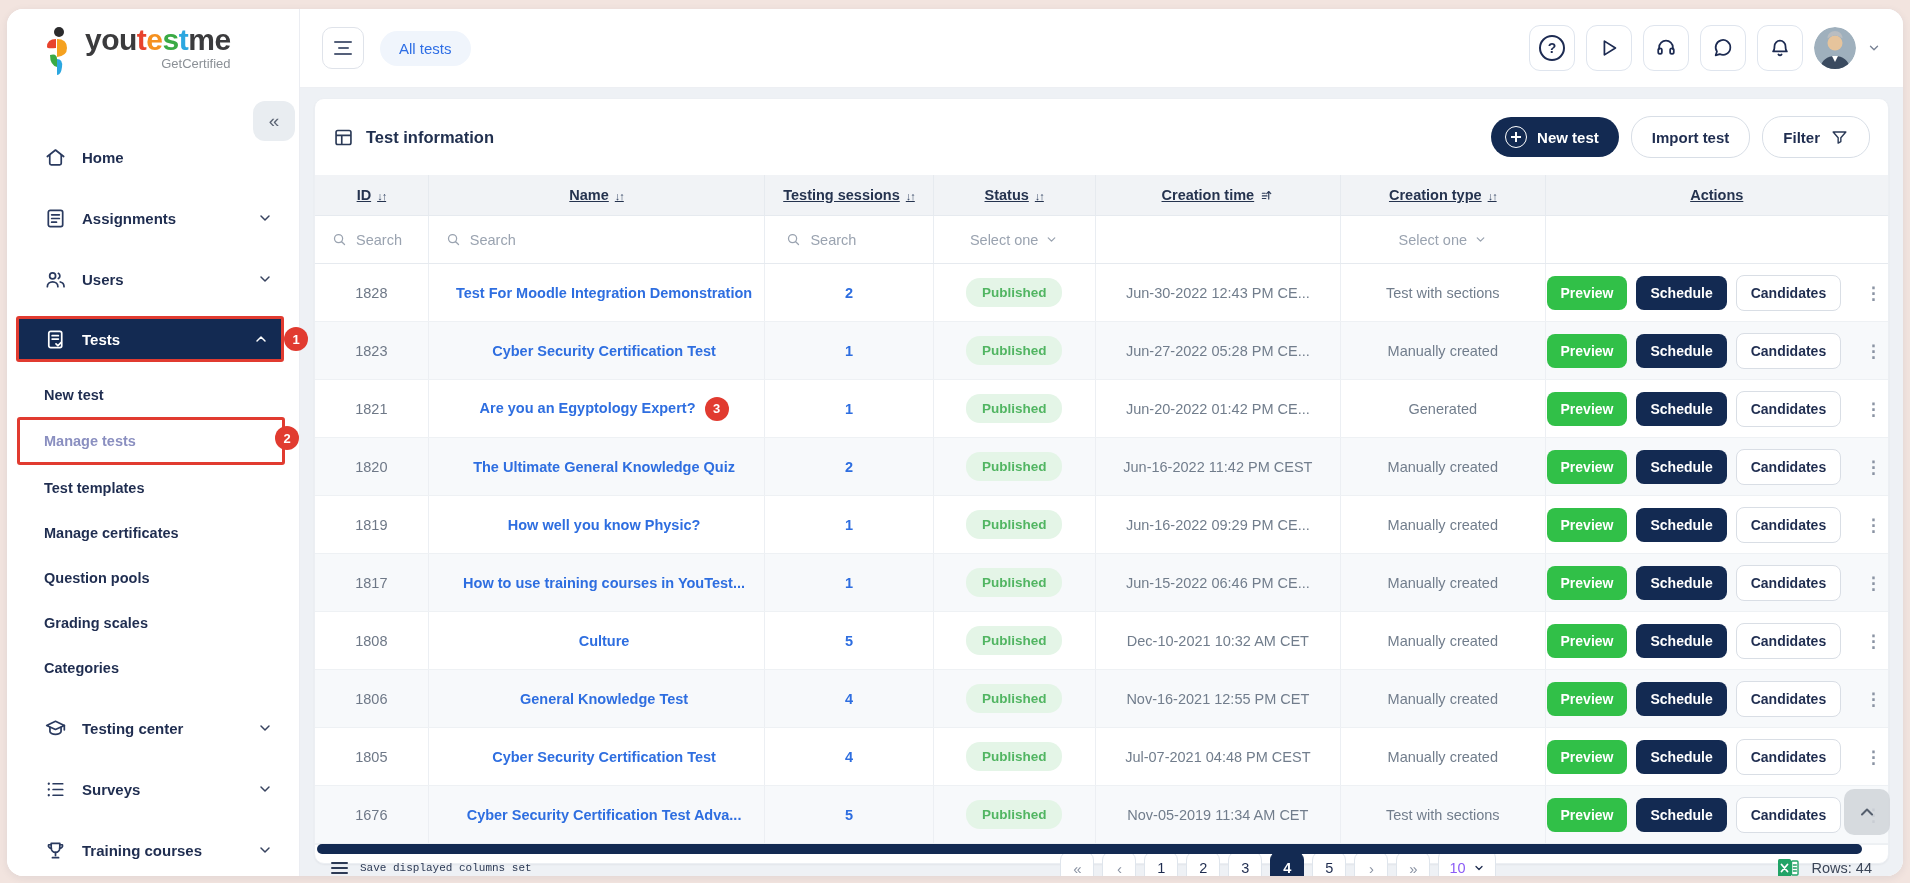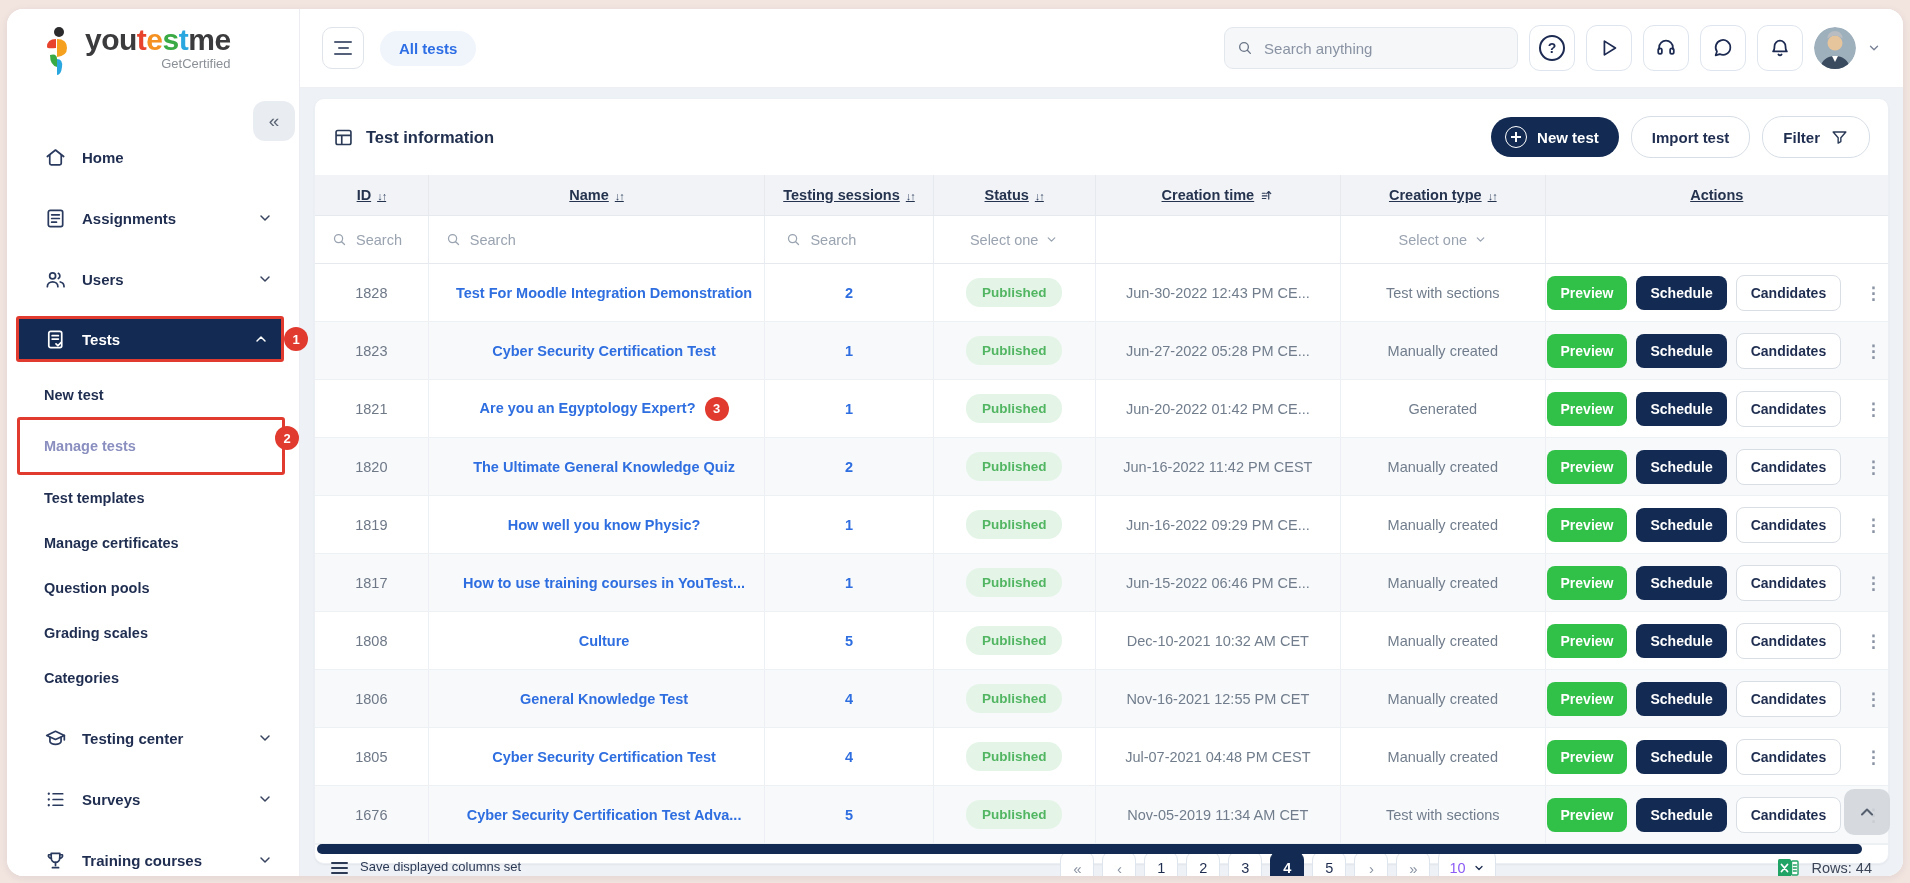--- a/index.html
+++ b/index.html
@@ -19,29 +19,29 @@
   .nav-icon{width:23px;height:23px;color:#2a3a5f;flex:none;}
   .chev{width:16px;height:16px;color:#37435f;flex:none;}
   .tests-wrap{position:relative;margin-bottom:10px;}
   .tests-active{margin-left:9px;width:268px;height:46px;background:#132a52;border:3px solid #e13b30;border-radius:3px;display:flex;align-items:center;padding:0 12px 0 25px;color:#fff;font-size:15px;font-weight:700;cursor:pointer;box-sizing:border-box;}
   .tests-active .nav-icon,.tests-active .chev{color:#fff;}
   .tests-active .lbl{margin-left:15px;flex:1;}
   .numbadge{width:24px;height:24px;border-radius:50%;background:#e13b30;color:#fff;font-size:13px;font-weight:700;display:inline-flex;align-items:center;justify-content:center;flex:none;}
   .badge-abs{position:absolute;z-index:5;}
   .sub-item{height:45px;display:flex;align-items:center;padding-left:37px;color:#1f2d50;font-size:14.5px;font-weight:700;cursor:pointer;}
   .managetests-wrap{position:relative;}
-  .managetests-box{margin-left:10px;width:268px;height:58px;border:3px solid #e13b30;border-radius:3px;display:flex;align-items:center;padding-left:24px;color:#8a8fc0;font-size:14.5px;font-weight:700;box-sizing:border-box;cursor:pointer;}
+  .managetests-box{margin-left:10px;width:268px;height:48px;border:3px solid #e13b30;border-radius:3px;display:flex;align-items:center;padding-left:24px;color:#8a8fc0;font-size:14.5px;font-weight:700;box-sizing:border-box;cursor:pointer;}
   .nav-bottom{margin-top:14px;}
   
   .main{flex:1;display:flex;flex-direction:column;min-width:0;background:#eef1f5;}
   .topbar{height:78px;background:#fff;border-bottom:1px solid #edeff3;display:flex;align-items:center;padding:0 22px;gap:16px;}
   .burger-btn{width:40px;height:40px;border:1px solid #dfe3ea;border-radius:10px;display:flex;flex-direction:column;align-items:center;justify-content:center;gap:4px;cursor:pointer;background:#fff;}
   .burger-btn i{display:block;height:2px;background:#55607a;border-radius:2px;}
   .burger-btn i:nth-child(1){width:18px;} .burger-btn i:nth-child(2){width:11px;} .burger-btn i:nth-child(3){width:18px;}
-  .tab-pill{background:#f0f5fc;color:#2e6ee5;font-size:15px;font-weight:700;padding:9px 19px;border-radius:18px;cursor:pointer;}
+  .tab-pill{background:#f0f5fc;color:#2e6ee5;font-size:15px;font-weight:400;padding:9px 19px;border-radius:18px;cursor:pointer;}
   .topbar-right{margin-left:auto;display:flex;align-items:center;gap:11px;}
   .search-box{width:268px;height:40px;background:#f5f7f9;border:1px solid #e2e7ed;border-radius:9px;display:flex;align-items:center;padding:0 12px;gap:9px;}
   .search-box input{border:none;outline:none;background:transparent;font-size:15px;color:#44506a;width:100%;font-family:"Liberation Sans",sans-serif;}
   .search-box input::placeholder{color:#8a93a3;}
   .icon-btn{width:44px;height:44px;border:1px solid #dfe5ee;border-radius:11px;display:flex;align-items:center;justify-content:center;color:#1d2b52;cursor:pointer;background:#fff;}
   .help-glyph{width:22px;height:22px;border:2px solid #1d2b52;border-radius:50%;font-size:14px;font-weight:700;display:flex;align-items:center;justify-content:center;}
   .avatar{width:42px;height:42px;border-radius:50%;overflow:hidden;cursor:pointer;flex:none;}
   .avatar-chev{color:#7a8496;width:14px;height:14px;cursor:pointer;}
   
   .content{flex:1;padding:10px 14px 12px 14px;min-height:0;}
@@ -83,21 +83,21 @@
   .btn-act{height:34px;border-radius:8px;padding:0 14px;font-size:14px;font-weight:700;display:inline-flex;align-items:center;cursor:pointer;}
   .btn-prev{background:#31c048;color:#fff;}
   .btn-sched{background:#132a52;color:#fff;}
   .btn-cand{background:#fff;border:1px solid #d9dee5;color:#1f2d50;}
   .kebab{position:absolute;right:6px;top:50%;transform:translateY(-50%);color:#8a93a3;font-size:17px;font-weight:700;cursor:pointer;line-height:1;}
   .name-badge{margin-left:9px;vertical-align:middle;}
   
   .hscroll{height:10px;margin:0 2px;position:relative;}
   .hscroll .thumb{position:absolute;left:0;top:0;height:10px;width:98.5%;background:#132a52;border-radius:5px;cursor:grab;}
   .card-foot{height:46px;min-height:46px;border-top:1px solid #edf0f3;display:flex;align-items:center;padding:0 16px;gap:10px;}
-  .savecols{display:flex;gap:12px;color:#2c3a55;font-size:13px;cursor:pointer;}
+  .savecols{display:flex;align-items:center;gap:12px;color:#2c3a55;font-size:11px;cursor:pointer;font-family:Liberation Mono, monospace;}
   .foot-burger i{display:block;width:17px;height:2px;background:#2c3a55;border-radius:2px;margin:3px 0;}
   .pager{margin-left:auto;margin-right:270px;display:flex;align-items:center;gap:8px;}
   .pg{min-width:34px;height:34px;border:1px solid #dfe5ec;border-radius:9px;background:#fff;display:flex;align-items:center;justify-content:center;font-size:14.5px;color:#1f2d50;cursor:pointer;box-sizing:border-box;}
   .pg.nav-g{color:#8a93a3;font-size:15px;}
   .pg.active{background:#132a52;border-color:#132a52;color:#fff;font-weight:700;}
   .perpage{height:36px;border:1px solid #dfe5ec;border-radius:9px;background:#fff;display:flex;align-items:center;gap:7px;padding:0 10px;font-size:14.5px;color:#8b5cf6;cursor:pointer;}
   .foot-right{display:flex;align-items:center;gap:12px;}
   .rows-label{color:#3c4658;font-size:14.5px;}
   .scrolltop{position:absolute;right:-2px;bottom:28px;width:46px;height:46px;background:#d2d6db;opacity:.88;border-radius:10px;display:flex;align-items:center;justify-content:center;color:#3f4a5a;cursor:pointer;z-index:6;}
 </style>
@@ -241,27 +241,20 @@
   <div class="main">
 
     <div class="topbar">
       <div class="burger-btn">
           <i></i>
           <i></i>
           <i></i>
         </div>
       <div class="tab-pill">All tests</div>
       <div class="topbar-right">
-        <div class="search-box">
-          <svg width="18" height="18" viewBox="0 0 24 24" fill="none" stroke="#6b7587" stroke-width="2" stroke-linecap="round">
-              <circle cx="10.5" cy="10.5" r="6.5"></circle>
-              <path d="M15.5 15.5 20 20"></path>
-            </svg>
-          <input type="text" placeholder="Search anything" style="">
-        </div>
         <div class="icon-btn">
             <span class="help-glyph">?</span>
           </div>
         <div class="icon-btn">
             <svg width="22" height="22" viewBox="0 0 24 24" fill="none" stroke="currentColor" stroke-width="1.9" stroke-linejoin="round">
               <path d="M7 4.5 19 12 7 19.5z"></path>
             </svg>
           </div>
         <div class="icon-btn">
             <svg width="22" height="22" viewBox="0 0 24 24" fill="none" stroke="currentColor" stroke-width="1.9" stroke-linecap="round" stroke-linejoin="round">

